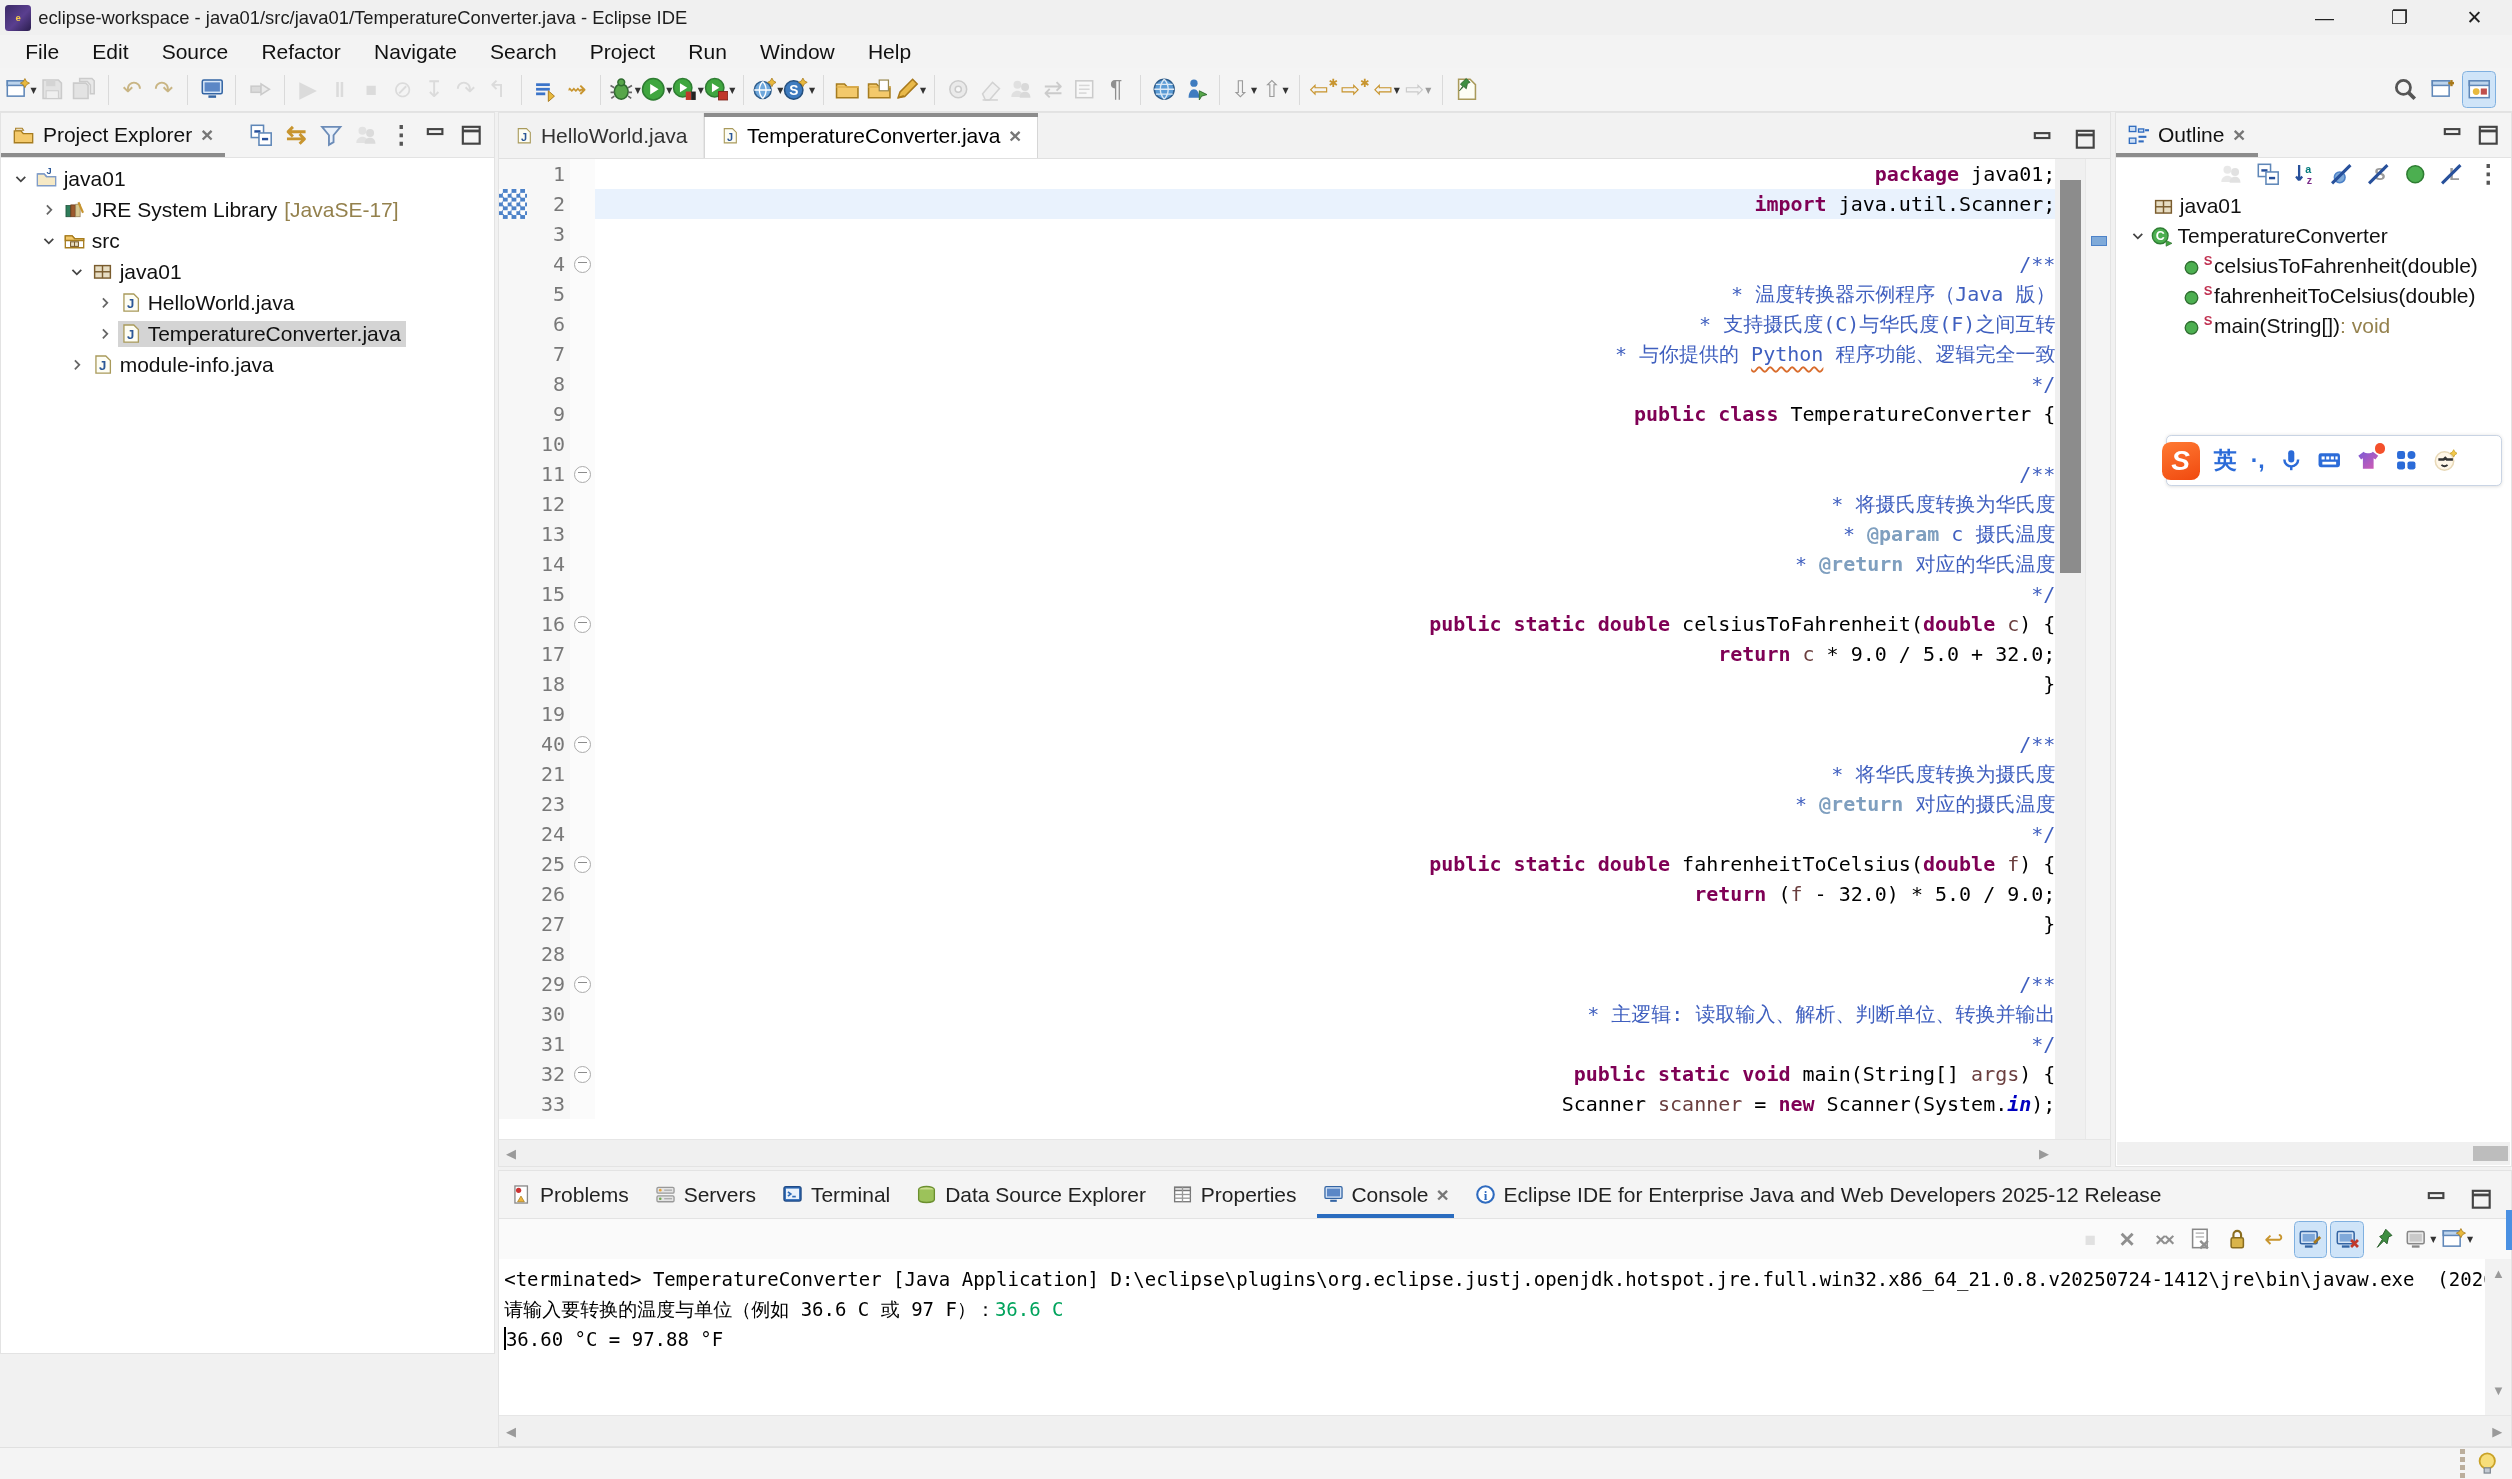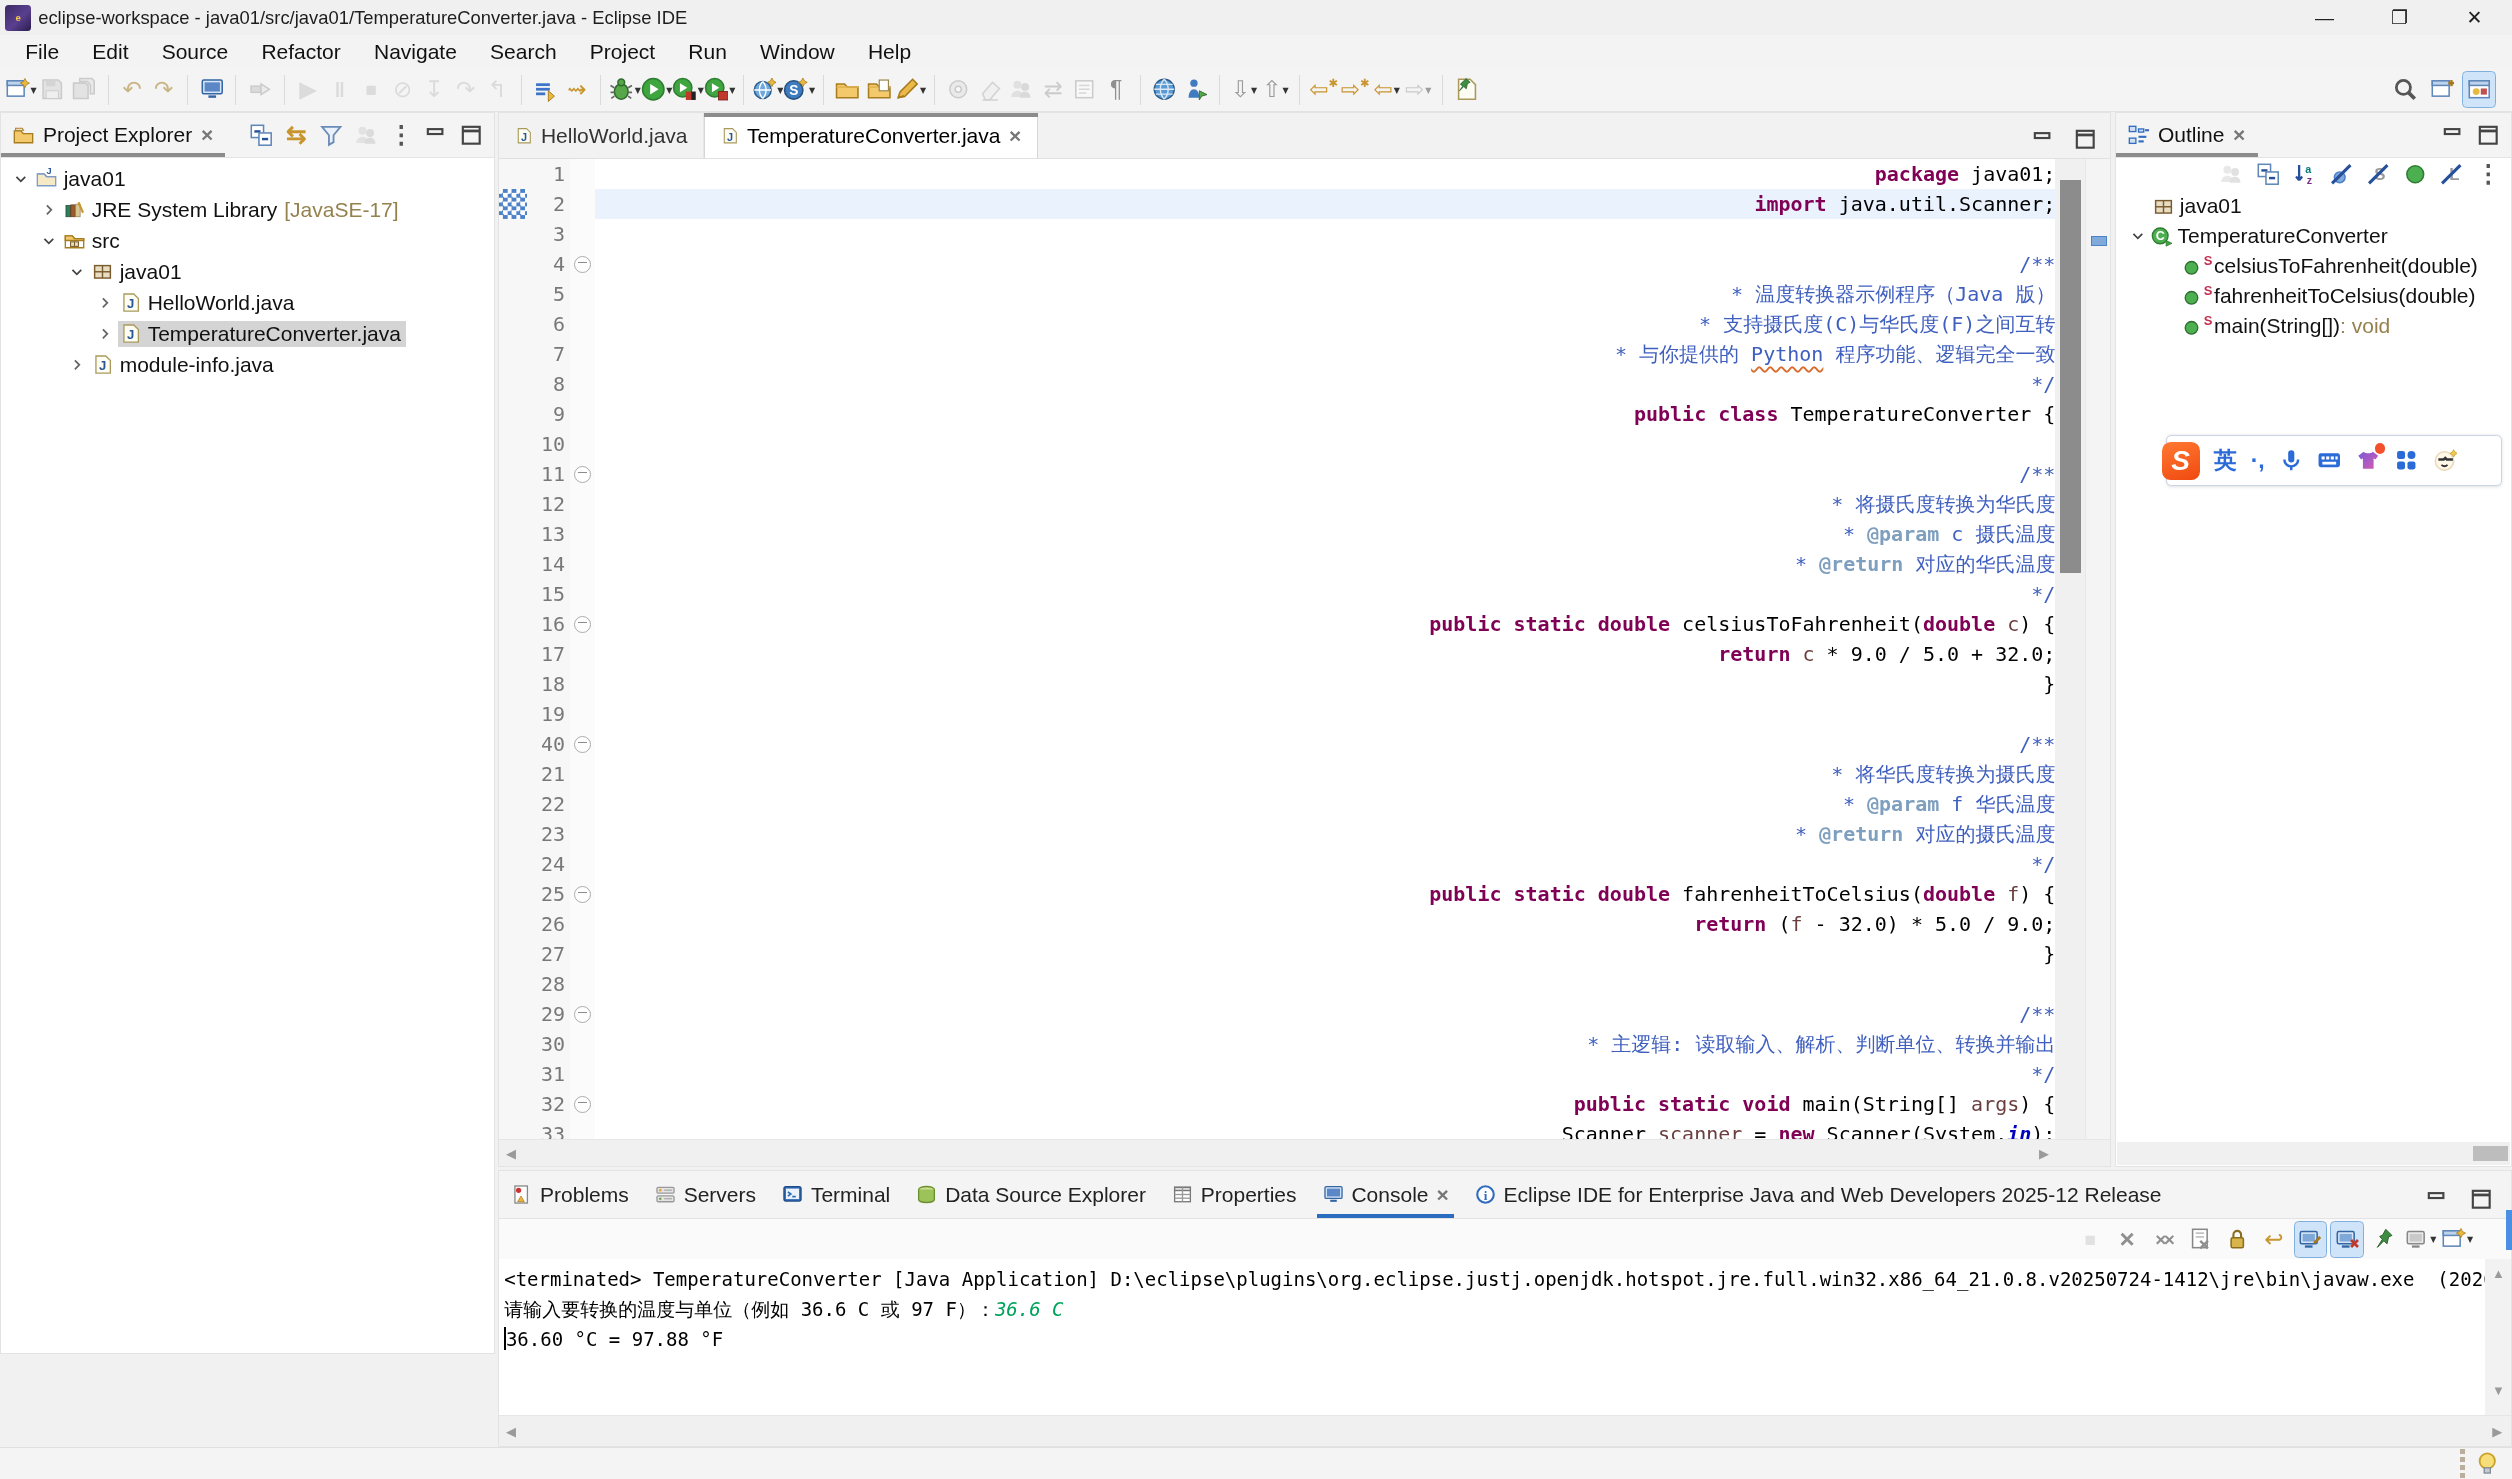--- a/index.html
+++ b/index.html
@@ -97,21 +97,21 @@
   #console{left:498px;top:1170px;width:2014px;height:277px;display:flex;flex-direction:column;}
   #console-tabs{height:47px;display:flex;align-items:center;padding-left:12.2px;gap:26px;background:#F4F4F4;border-bottom:0.9px solid #E3E3E3;position:relative;}
   .ctab{display:flex;align-items:center;gap:7.9px;font-size:21px;color:#222;height:100%;position:relative;}
   .ctab.active .ct-underline{position:absolute;left:-5.2px;right:-5.2px;bottom:0;height:4.4px;background:#2A6CBF;}
   #console-winbtns{position:absolute;right:14px;top:10.5px;display:flex;gap:12.2px;}
   #console-toolbar{height:40px;display:flex;align-items:center;justify-content:flex-end;gap:5.2px;padding-right:38px;background:#FAFAFA;}
   #console-body{flex:1;background:#fff;position:relative;overflow:hidden;display:flex;}
   #console-text{flex:1;padding:5.2px 0 0 5.2px;font-family:"DejaVu Sans Mono",monospace;font-size:19px;line-height:30px;white-space:pre;overflow:hidden;}
   .con-h{color:#000;}
   .con-o{color:#000;}
-  .con-i{color:#00A35C;font-style:italic;}
+  .con-i{color:#00A35C;}
   .caret{display:inline-block;width:1.7px;height:23px;background:#000;vertical-align:-3.5px;}
   #con-vscroll{width:26px;background:#F2F2F2;position:relative;flex:none;}
   #console-hscroll{height:30px;background:#F0F0F0;position:relative;border-top:0.9px solid #E6E6E6;}
   
   #statusbar{left:0;top:1447px;width:2512px;height:32px;background:#F4F4F4;border-top:0.9px solid #E0E0E0;display:flex;align-items:center;justify-content:flex-end;padding-right:12.2px;box-sizing:border-box;gap:10.5px;}
   #grip{display:grid;grid-template-rows:repeat(4,4.4px);gap:3.5px;}
   #grip span{width:4.4px;height:4.4px;background:#BBAE9C;}
   #edge-strip{left:2506px;top:1210px;width:6.1px;height:40px;background:#4A90E2;}
 </style>
 </head>
@@ -728,21 +728,20 @@
         <div class="cl"><span class="ann"></span><span class="num">12</span><span class="fold"></span><span class="codetxt"><span class="tk-c">     * 将摄氏度转换为华氏度</span></span></div>
         <div class="cl"><span class="ann"></span><span class="num">13</span><span class="fold"></span><span class="codetxt"><span class="tk-c">     * </span><span class="tk-t">@param</span><span class="tk-c"> c 摄氏温度</span></span></div>
         <div class="cl"><span class="ann"></span><span class="num">14</span><span class="fold"></span><span class="codetxt"><span class="tk-c">     * </span><span class="tk-t">@return</span><span class="tk-c"> 对应的华氏温度</span></span></div>
         <div class="cl"><span class="ann"></span><span class="num">15</span><span class="fold"></span><span class="codetxt"><span class="tk-c">     */</span></span></div>
         <div class="cl"><span class="ann"></span><span class="num">16</span><span class="fold"><span class="fold-dot"></span></span><span class="codetxt"><span class="tk-p">    </span><span class="tk-k">public</span><span class="tk-p"> </span><span class="tk-k">static</span><span class="tk-p"> </span><span class="tk-k">double</span><span class="tk-p"> celsiusToFahrenheit(</span><span class="tk-k">double</span><span class="tk-p"> </span><span class="tk-v">c</span><span class="tk-p">) {</span></span></div>
         <div class="cl"><span class="ann"></span><span class="num">17</span><span class="fold"></span><span class="codetxt"><span class="tk-p">        </span><span class="tk-k">return</span><span class="tk-p"> </span><span class="tk-v">c</span><span class="tk-p"> * 9.0 / 5.0 + 32.0;</span></span></div>
         <div class="cl"><span class="ann"></span><span class="num">18</span><span class="fold"></span><span class="codetxt"><span class="tk-p">    }</span></span></div>
         <div class="cl"><span class="ann"></span><span class="num">19</span><span class="fold"></span><span class="codetxt"></span></div>
         <div class="cl"><span class="ann"></span><span class="num">40</span><span class="fold"><span class="fold-dot"></span></span><span class="codetxt"><span class="tk-c">    /**</span></span></div>
         <div class="cl"><span class="ann"></span><span class="num">21</span><span class="fold"></span><span class="codetxt"><span class="tk-c">     * 将华氏度转换为摄氏度</span></span></div>
-        <div class="cl"><span class="ann"></span><span class="num">22</span><span class="fold"></span><span class="codetxt"><span class="tk-c">     * </span><span class="tk-t">@param</span><span class="tk-c"> f 华氏温度</span></span></div>
         <div class="cl"><span class="ann"></span><span class="num">23</span><span class="fold"></span><span class="codetxt"><span class="tk-c">     * </span><span class="tk-t">@return</span><span class="tk-c"> 对应的摄氏温度</span></span></div>
         <div class="cl"><span class="ann"></span><span class="num">24</span><span class="fold"></span><span class="codetxt"><span class="tk-c">     */</span></span></div>
         <div class="cl"><span class="ann"></span><span class="num">25</span><span class="fold"><span class="fold-dot"></span></span><span class="codetxt"><span class="tk-p">    </span><span class="tk-k">public</span><span class="tk-p"> </span><span class="tk-k">static</span><span class="tk-p"> </span><span class="tk-k">double</span><span class="tk-p"> fahrenheitToCelsius(</span><span class="tk-k">double</span><span class="tk-p"> </span><span class="tk-v">f</span><span class="tk-p">) {</span></span></div>
         <div class="cl"><span class="ann"></span><span class="num">26</span><span class="fold"></span><span class="codetxt"><span class="tk-p">        </span><span class="tk-k">return</span><span class="tk-p"> (</span><span class="tk-v">f</span><span class="tk-p"> - 32.0) * 5.0 / 9.0;</span></span></div>
         <div class="cl"><span class="ann"></span><span class="num">27</span><span class="fold"></span><span class="codetxt"><span class="tk-p">    }</span></span></div>
         <div class="cl"><span class="ann"></span><span class="num">28</span><span class="fold"></span><span class="codetxt"></span></div>
         <div class="cl"><span class="ann"></span><span class="num">29</span><span class="fold"><span class="fold-dot"></span></span><span class="codetxt"><span class="tk-c">    /**</span></span></div>
         <div class="cl"><span class="ann"></span><span class="num">30</span><span class="fold"></span><span class="codetxt"><span class="tk-c">     * 主逻辑: 读取输入、解析、判断单位、转换并输出</span></span></div>
         <div class="cl"><span class="ann"></span><span class="num">31</span><span class="fold"></span><span class="codetxt"><span class="tk-c">     */</span></span></div>
         <div class="cl"><span class="ann"></span><span class="num">32</span><span class="fold"><span class="fold-dot"></span></span><span class="codetxt"><span class="tk-p">    </span><span class="tk-k">public</span><span class="tk-p"> </span><span class="tk-k">static</span><span class="tk-p"> </span><span class="tk-k">void</span><span class="tk-p"> main(String[] </span><span class="tk-v">args</span><span class="tk-p">) {</span></span></div>

